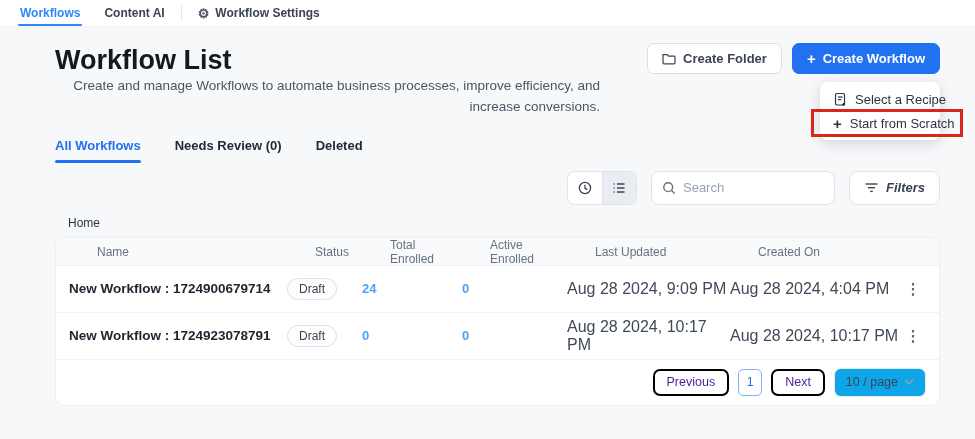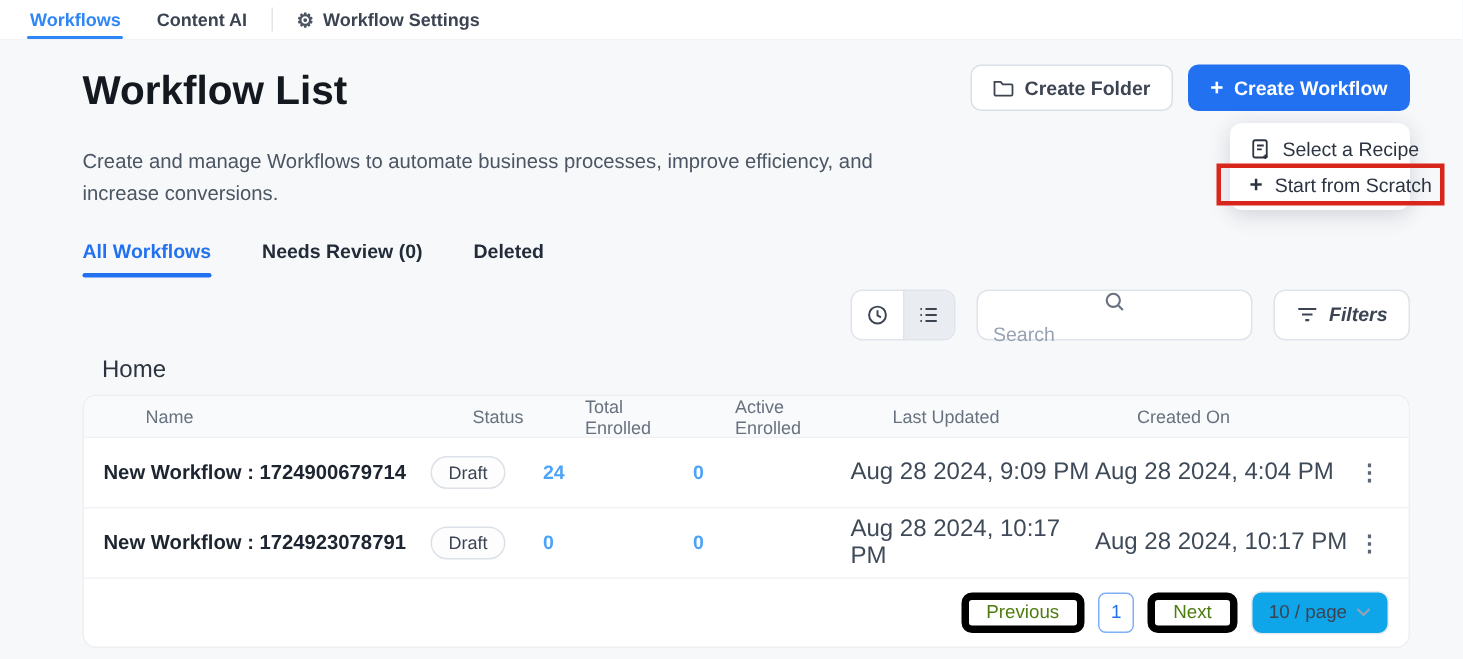--- a/index.html
+++ b/index.html
@@ -12,21 +12,21 @@
   .nav-item { display:flex; align-items:center; gap:6px; padding:0 12px; font-size:12px; font-weight:700; color:#3c4452; position:relative; cursor:pointer; }
   .nav-item.active { color:#2f86f6; }
   .nav-item.active::after { content:""; position:absolute; left:10px; right:10px; bottom:0; height:2px; border-radius:2px; background:#2f86f6; }
   .nav-divider { width:1px; background:#e2e6eb; margin:5px 4px; }
   .gear-glyph { font-size:13px; color:#4b5563; line-height:1; }
 
   
   .content { padding:12px 35px 0 55px; }
   .header-row { display:flex; justify-content:space-between; }
   .page-title { font-size:27px; line-height:1.15; font-weight:700; color:#14181f; margin-top:6px; }
-  .page-desc { margin-top:22px; font-size:13.5px; line-height:1.55; color:#4b5563; max-width:545px; }
+  .page-desc { margin-top:0; font-size:13.5px; line-height:1.55; color:#4b5563; max-width:545px;text-align:right; }
 
   .actions { display:flex; gap:10px; align-items:flex-start; margin-top:4px; position:relative; }
   .btn { display:inline-flex; align-items:center; gap:7px; height:31px; padding:0 14px; border-radius:7px; font-size:13px; font-weight:600; cursor:pointer; white-space:nowrap; }
   .btn-outline { background:#fff; border:1px solid #dcdfe6; color:#3c4452; }
   .btn-primary { background:#2271f1; border:1px solid #2271f1; color:#fff; }
   .plus-glyph { font-size:15px; font-weight:600; line-height:1; }
 
   
   .dropdown { position:absolute; top:39px; right:0; width:120px; background:#fff; border-radius:8px; box-shadow:0 3px 14px rgba(31,45,61,.18); padding:5px 0; z-index:5; }
   .dropdown-item { display:flex; align-items:center; gap:8px; height:24px; padding:0 13px; font-size:13px; font-weight:500; color:#2c3441; white-space:nowrap; position:relative; cursor:pointer; }
@@ -38,43 +38,43 @@
   .tab { font-size:13px; font-weight:700; color:#222b38; padding-bottom:10px; position:relative; cursor:pointer; }
   .tab.active { color:#2271f1; }
   .tab.active::after { content:""; position:absolute; left:0; right:0; bottom:0; height:2.5px; background:#2271f1; border-radius:2px; }
 
   
   .toolbar { display:flex; justify-content:flex-end; align-items:center; gap:14px; margin-top:8px; }
   .view-toggle { display:flex; height:34px; border:1px solid #dfe3ea; border-radius:8px; overflow:hidden; background:#fff; }
   .toggle-seg { width:34px; display:flex; align-items:center; justify-content:center; cursor:pointer; background:#fff; }
   .toggle-seg + .toggle-seg { border-left:1px solid #dfe3ea; }
   .toggle-seg.selected { background:#e9edf2; }
-  .search-box { display:flex; align-items:center; gap:7px; width:184px; height:34px; border:1px solid #dfe3ea; border-radius:8px; background:#fff; padding:0 10px;flex-direction:column; }
+  .search-box { display:flex; align-items:center; gap:7px; width:184px; height:34px; border:1px solid #dfe3ea; border-radius:8px; background:#fff; padding:0 10px; }
   .search-box input { border:none; outline:none; background:transparent; font-size:13px; color:#374151; width:100%; font-family:"Liberation Sans",sans-serif; }
   .search-box input::placeholder { color:#98a2b3; }
   .filters-btn { display:flex; align-items:center; gap:7px; height:34px; padding:0 14px; border:1px solid #dfe3ea; border-radius:8px; background:#fff; font-size:13px; font-weight:600; color:#3c4452; cursor:pointer;font-style:italic; }
 
   
-  .breadcrumb { font-size:16px; color:#2c3441; margin:11px 0 7px 13px; cursor:pointer; }
+  .breadcrumb { font-size:12px; color:#2c3441; margin:11px 0 7px 13px; cursor:pointer; }
 
   
   .card { background:#fff; border:1px solid #edeff3; border-radius:9px; }
   .trow { display:grid; grid-template-columns:218px 75px 100px 105px 163px 175px 1fr; align-items:center; padding:0 13px; }
   .thead { background:#f8fafc; height:27px; border-radius:9px 9px 0 0; }
   .thead span { font-size:12px; color:#68727f;margin-left:28px; }
   .tbody-row { height:47px; border-top:1px solid #f0f2f6; }
   .cell-name { font-size:13.5px; font-weight:600; color:#1d2530; cursor:pointer; }
   .chip { display:inline-block; padding:3px 11px; border:1px solid #dde1e8; border-radius:999px; font-size:12px; color:#3c4452; background:#fdfdfe; }
   .num { color:#4da3f5; font-weight:600; font-size:13px; cursor:pointer; }
   .date { color:#3f4a59; font-size:16px; }
   .kebab { color:#5b6676; font-size:15px; font-weight:700; cursor:pointer; width:16px; text-align:center; }
 
   
   .pagination { display:flex; justify-content:flex-end; align-items:center; gap:9px; height:46px; border-top:1px solid #f0f2f6; padding:0 13px; }
-  .pg-btn { height:27px; padding:0 12px; border:5px solid #000000; border-radius:7px; background:#fff; font-size:12.5px; color:#4d7c0f; display:flex; align-items:center; cursor:pointer; }
+  .pg-btn { height:27px; padding:0 12px; border:2px solid #000000; border-radius:7px; background:#fff; font-size:12.5px; color:#4c1d95; display:flex; align-items:center; cursor:pointer; }
   .pg-current { min-width:24px; height:27px; padding:0 4px; border:1px solid #7eb1f7; border-radius:5px; color:#2271f1; font-size:12.5px; display:flex; align-items:center; justify-content:center; background:#fff; cursor:pointer; }
   .pg-size { height:29px; padding:0 11px; border:1px solid #e7eaef; border-radius:7px; background:#0ea5e9; font-size:12.5px; color:#3c4452; display:flex; align-items:center; gap:6px; cursor:pointer; }
 
   svg { display:block; }
 </style>
 </head>
 <body>
 
 <div class="container">
 

